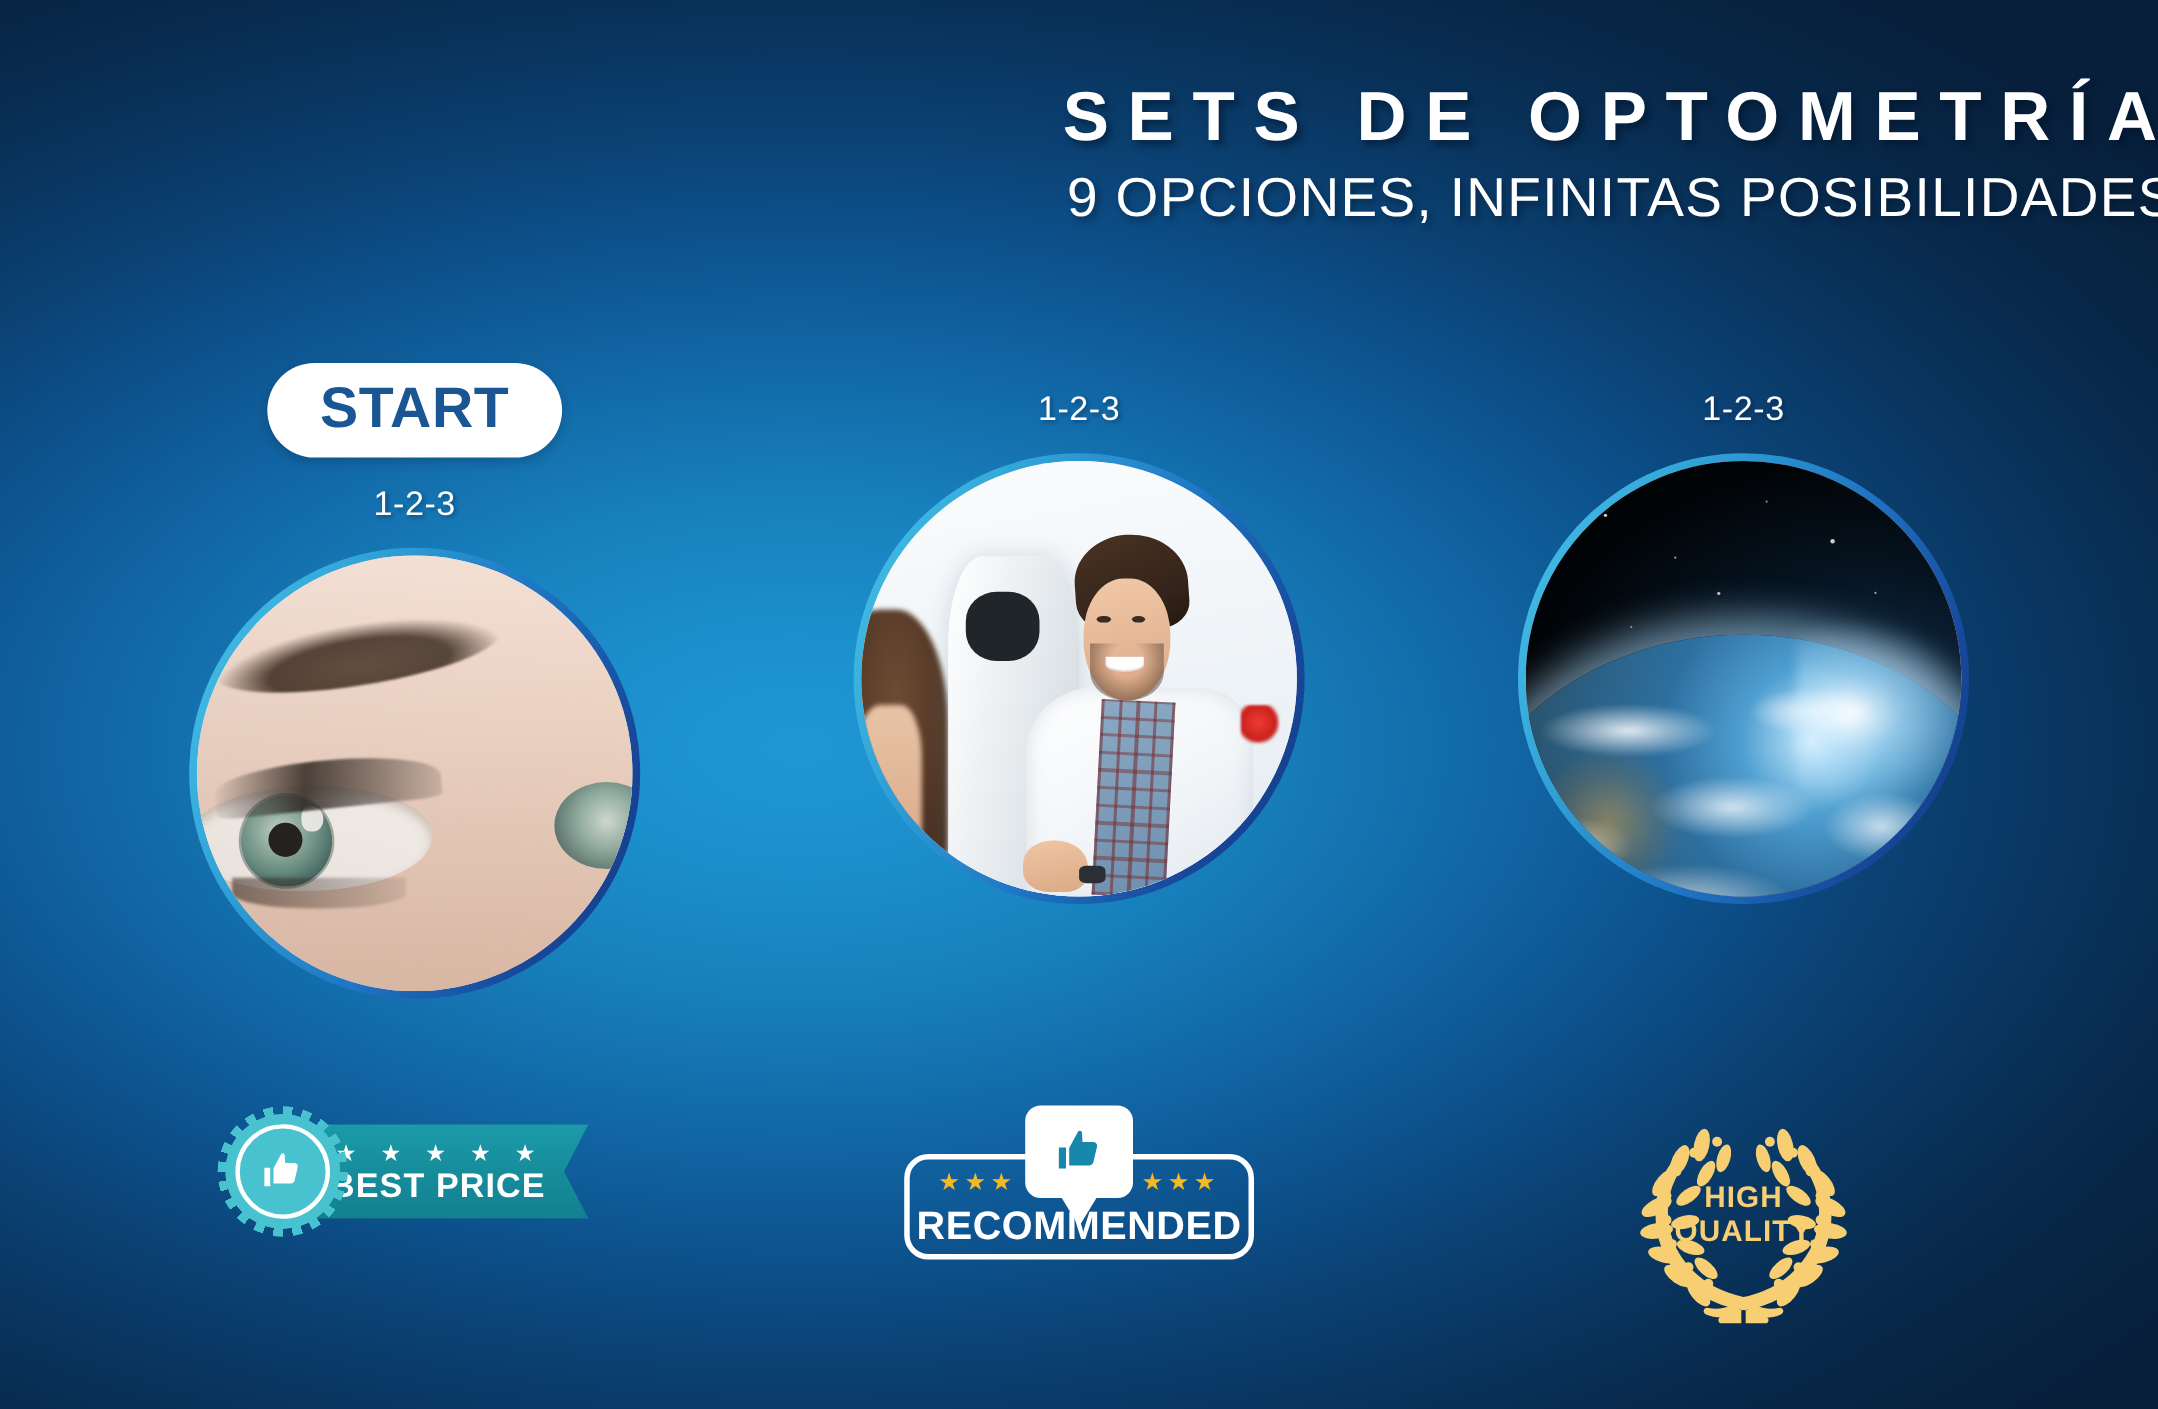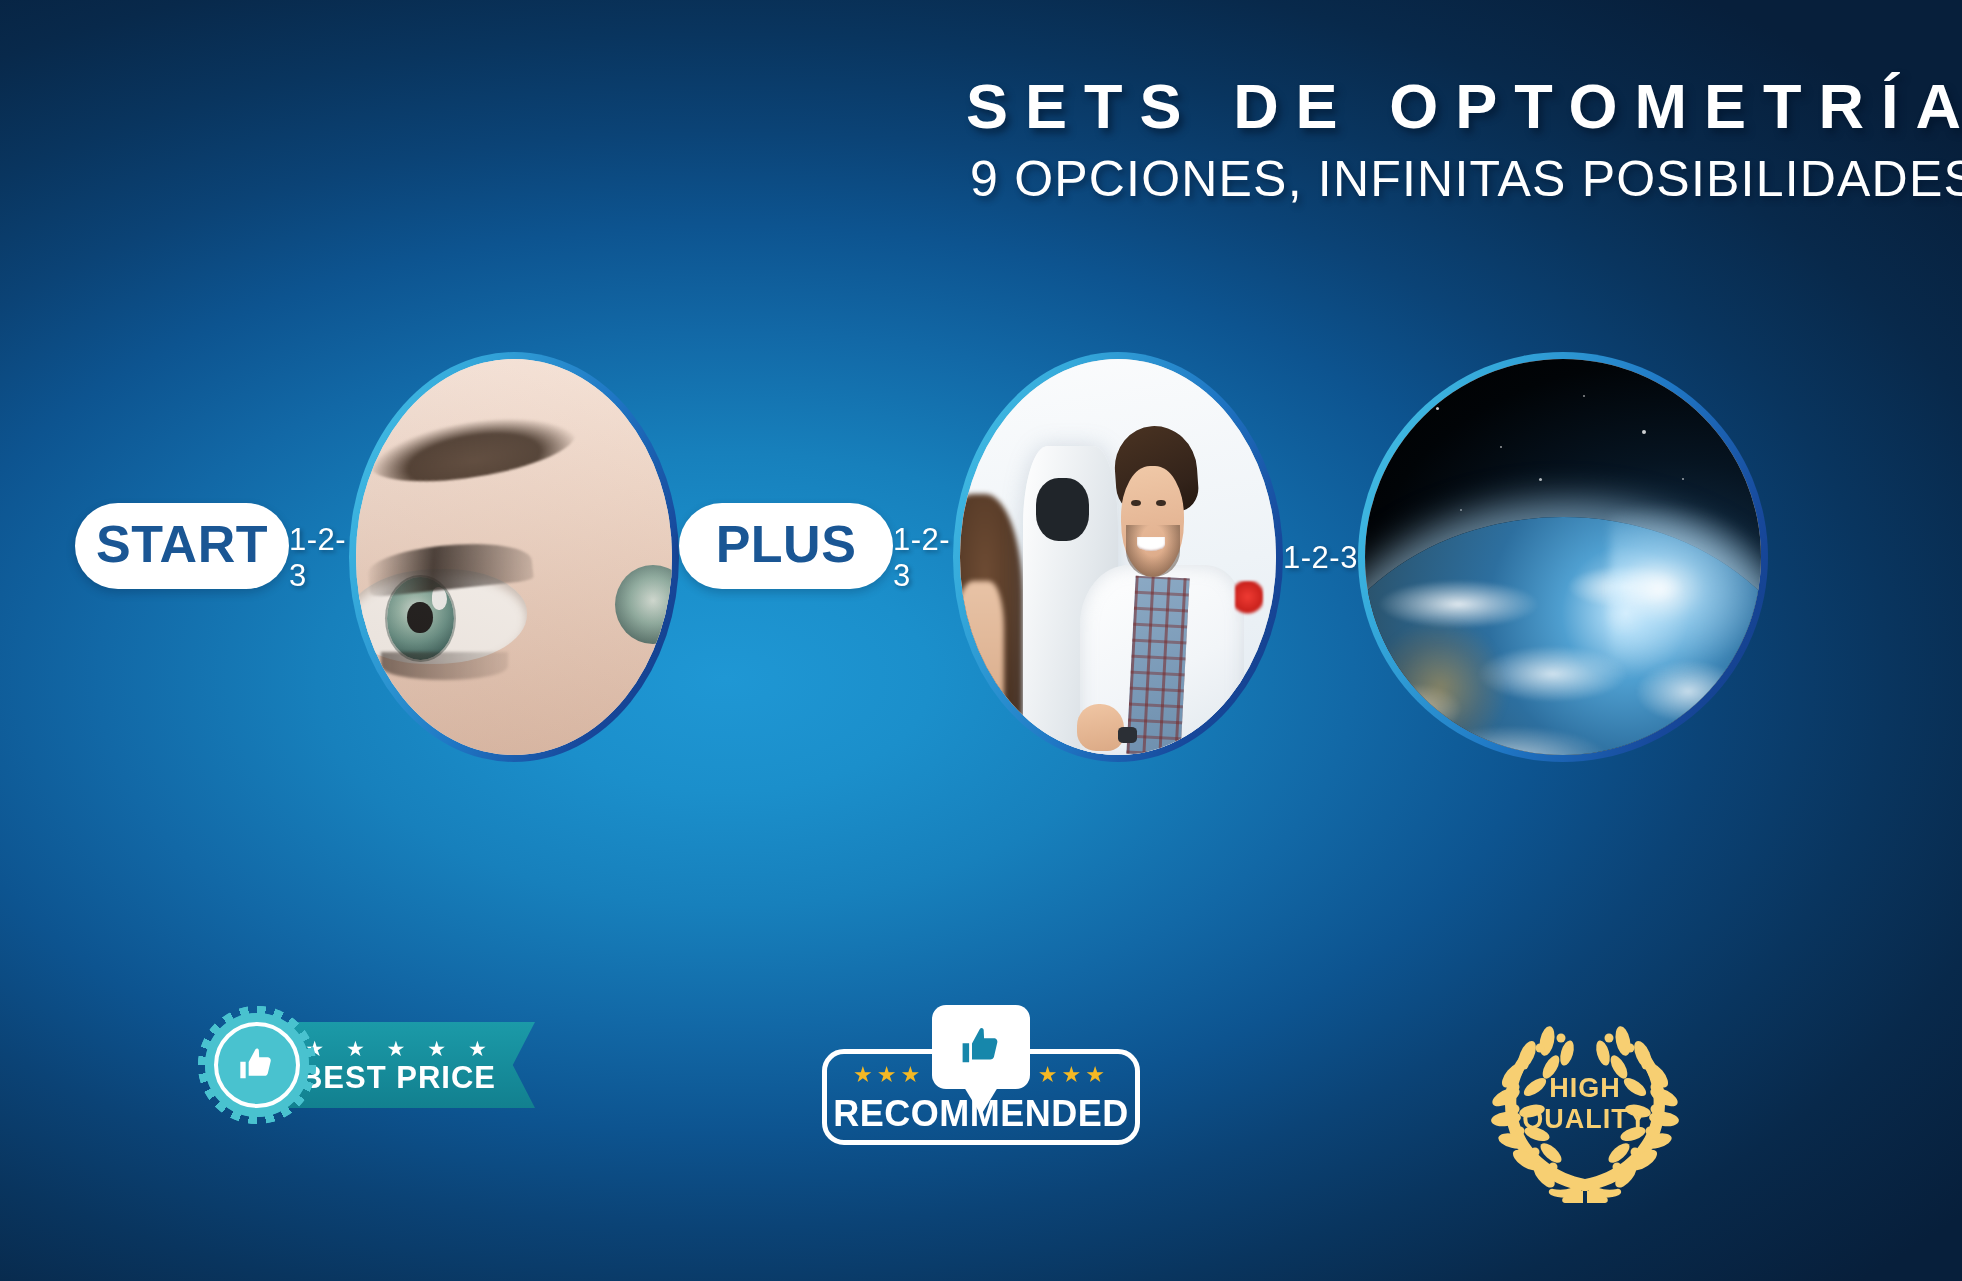--- a/index.html
+++ b/index.html
@@ -74,21 +74,21 @@
     position: absolute;
     top: 330px;
     left: 0;
     width: 100%;
     display: flex;
     justify-content: center;
   }
   .col {
     width: 604px;
     display: flex;
-    flex-direction: row;
+    flex-direction: column;
     align-items: center;
   }
 
   .tier-pill {
     background: #ffffff;
     color: #1a5694;
     border-radius: 999px;
     font-size: 52px;
     font-weight: bold;
     letter-spacing: 0.5px;
@@ -320,21 +320,20 @@
             <div class="eye-lash-top"></div>
             <div class="eye-lash-bot"></div>
             <div class="eye-partial"></div>
             <div class="eye-shade"></div>
           </div>
         </div>
       </div>
     </div>
 
     <div class="col">
-      <div class="tier-pill">PLUS</div>
       <div class="tier-code">1-2-3</div>
       <div class="circle-wrap">
         <div class="circle-inner">
           <div class="opt-scene">
             <div class="opt-patient"></div>
             <div class="opt-patient-skin"></div>
             <div class="opt-device"></div>
             <div class="opt-device-lens"></div>
             <div class="opt-coat"></div>
             <div class="opt-shirt"></div>

